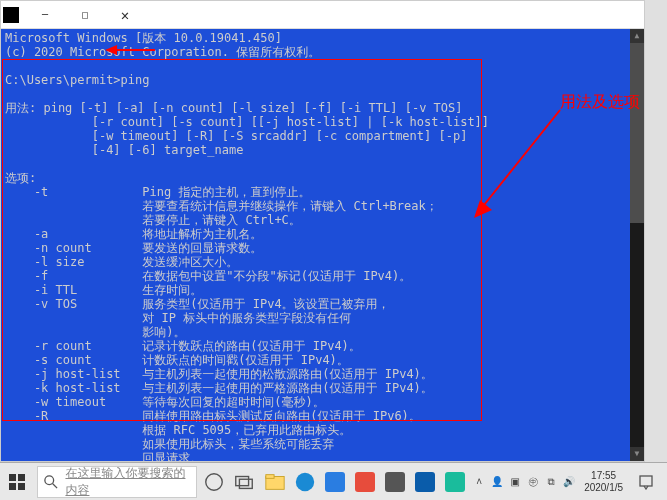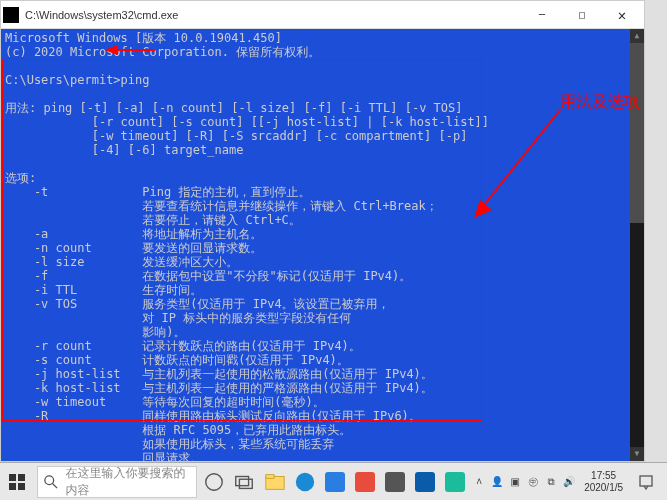--- a/index.html
+++ b/index.html
@@ -17,35 +17,34 @@
     .annotation { position: absolute; color: #ff0000; font-size: 16px; font-family: Liberation Serif, serif; pointer-events: none; }
     .arrow { position: absolute; pointer-events: none; }
     .scrollbar { position: absolute; right: 0; top: 28px; width: 14px; height: calc(100% - 28px); background: #1a1a1a; }
     .scroll-thumb { position: absolute; top: 0; width: 14px; height: 180px; background: #4d4d4d; }
     .scroll-arrow { position: absolute; width: 14px; height: 14px; background: #333; color: #888; text-align: center; font-size: 8px; line-height: 14px; }
     .taskbar { position: absolute; bottom: 0; left: 0; width: 667px; height: 38px; background: #e8e8e8; border-top: 1px solid #aaa; display: flex; align-items: center; font-family: "Segoe UI", sans-serif; }
     .start-btn { width: 44px; height: 38px; display: flex; align-items: center; justify-content: center; }
     .win-logo { width: 16px; height: 16px; }
     .search-box { display: flex; align-items: center; background: #fff; border: 1px solid #ccc; height: 32px; width: 200px; margin: 0 2px; padding: 0 4px; }
     .search-icon-box { width: 20px; display: flex; justify-content: center; color: #555; }
-    .search-text { font-size: 12px; color: #888; margin-left: 6px; }
+    .search-text { font-size: 12px; color: #888; margin-left: 6px; text-decoration: underline; }
     .task-icon { width: 38px; height: 38px; display: flex; align-items: center; justify-content: center; }
     .icon-svg { width: 22px; height: 22px; }
     .tray { margin-left: auto; display: flex; align-items: center; padding-right: 4px; }
     .tray-icon { width: 18px; height: 38px; display: flex; align-items: center; justify-content: center; font-size: 10px; color: #444; }
     .clock { font-size: 10px; color: #333; text-align: center; line-height: 12px; padding: 0 6px; }
     .notif { width: 34px; height: 38px; display: flex; align-items: center; justify-content: center; }
   </style>
 </head>
 <body>
 
 <div class="window">
   <div class="titlebar">
     <div class="titlebar-icon"></div>
-    <div class="titlebar-text">C:\Windows\system32\cmd.exe</div>
     <div class="titlebar-controls">
       <div class="titlebar-btn">─</div>
       <div class="titlebar-btn">□</div>
       <div class="titlebar-btn close">✕</div>
     </div>
   </div>
   <div class="terminal" id="term">Microsoft Windows [版本 10.0.19041.450]
 (c) 2020 Microsoft Corporation. 保留所有权利。
 
 C:\Users\permit&gt;ping

